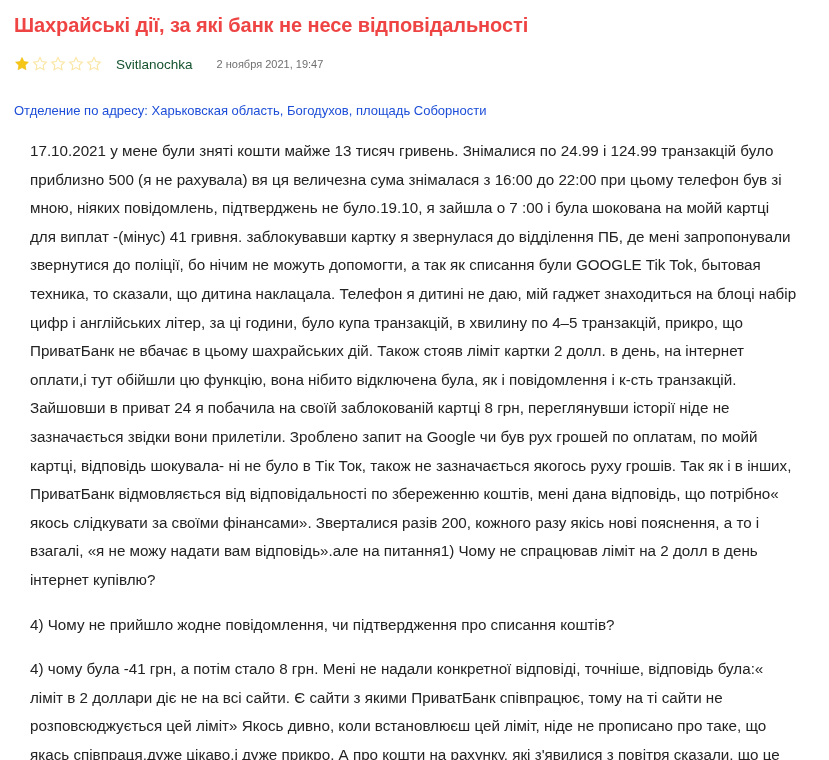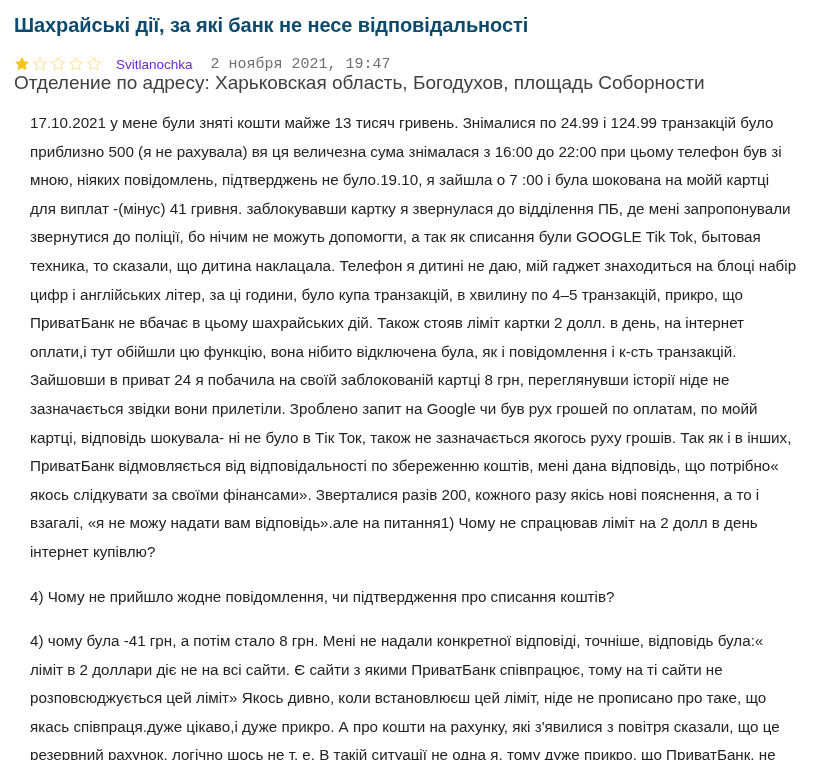--- a/index.html
+++ b/index.html
@@ -20,21 +20,21 @@
   .review {
     box-sizing: border-box;
     width: 829px;
     padding: 6px 14px 0 14px;
   }
 
   .review-title {
     font-size: 20px;
     line-height: 26px;
     font-weight: bold;
-    color: #0c4a6e;
+    color: #ef4444;
     letter-spacing: -0.1px;
     margin: 6px 0 16px 0;
     padding: 0;
   }
 
   .meta-row {
     display: flex;
     align-items: center;
     margin-top: 14px;
     height: 20px;
@@ -49,36 +49,35 @@
   .star {
     display: inline-block;
     width: 16px;
     height: 16px;
     line-height: 0;
   }
   .star svg { display: block; }
 
   .author {
     font-size: 13.5px;
-    color: #6d28d9;
+    color: #14532d;
     white-space: nowrap;
   }
 
   .review-date {
-    font-size: 15px;
+    font-size: 11px;
     color: #6f6f6f;
-    margin-left: 18px;
+    margin-left: 24px;
     white-space: nowrap;
-    font-family: Liberation Mono, monospace;
   }
 
   .branch {
-    font-size: 19px;
-    color: #404040;
-    margin-top: 0;
+    font-size: 13px;
+    color: #1d4ed8;
+    margin-top: 28px;
     line-height: 18px;
   }
 
   .review-body {
     margin-top: 17px;
     font-size: 15.2px;
     line-height: 28.6px;
     color: #232323;
     text-align: left;
     width: 801px;

